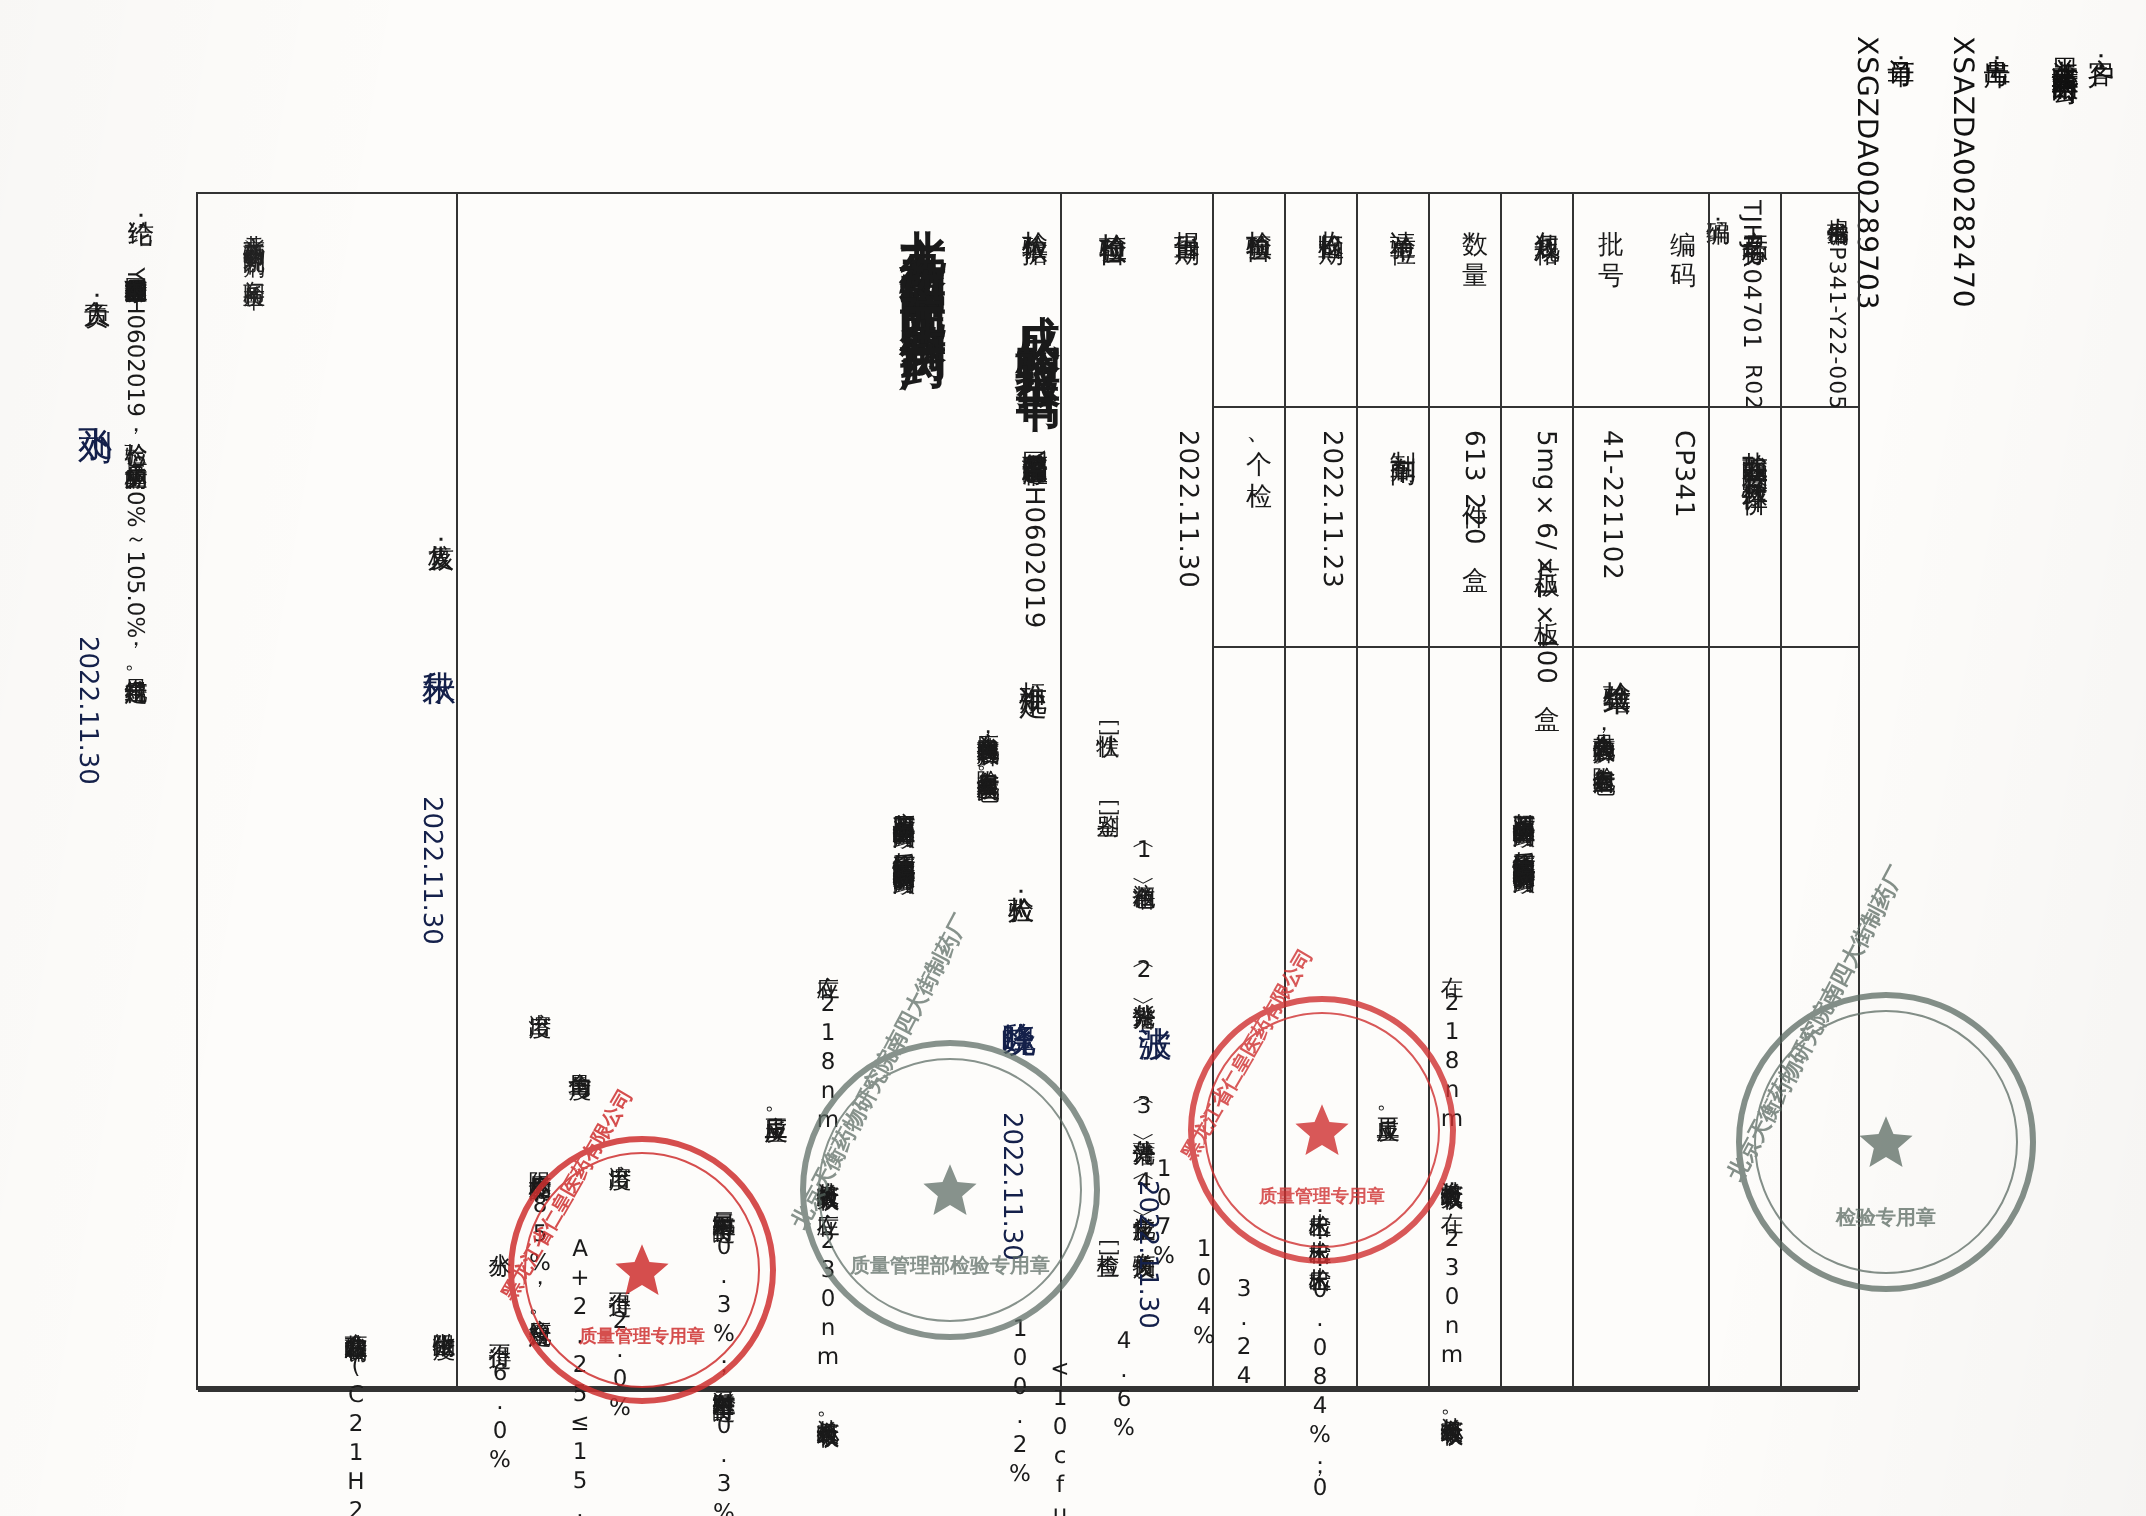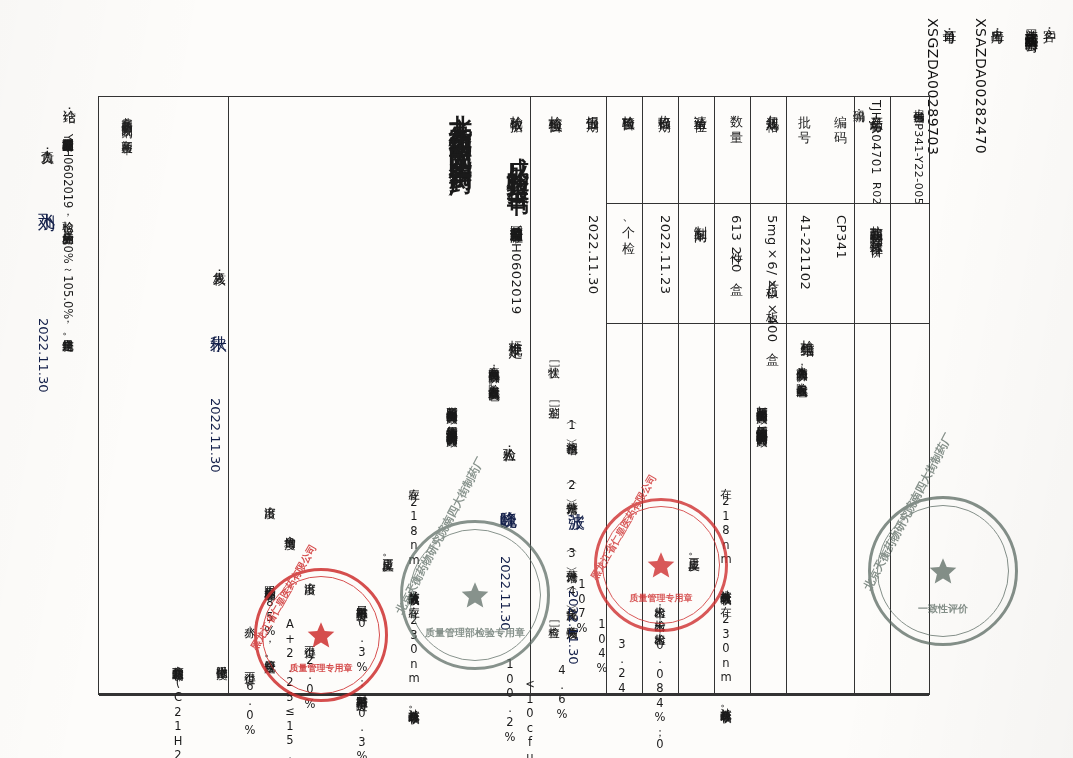--- a/index.html
+++ b/index.html
@@ -276,21 +276,21 @@
 
   <div class="stamp" style="left:868px;top:496px;width:150px;height:150px;opacity:.72;">
     <div class="ring" style="border:3px solid #55655d;"></div>
     <div class="ring" style="border:1px solid #55655d;margin:9px;"></div>
     <svg class="star" viewBox="0 0 24 24">
       <polygon points="12,1 15.2,8.6 23.4,9.3 17.2,14.7 19.1,22.7 12,18.4 4.9,22.7 6.8,14.7 0.6,9.3 8.8,8.6" fill="#55655d"></polygon>
     </svg>
     <div class="stamp-text">
       <span style="transform:rotate(-62deg) translate(-52px,-66px);color:#55655d;">北京天衡药物研究院南四大街制药厂</span>
     </div>
-    <div class="stamp-sub" style="color:#55655d;">一致性评价</div>
+    <div class="stamp-sub" style="color:#55655d;">检验专用章</div>
   </div>
 
   <div class="stamp" style="left:400px;top:520px;width:150px;height:150px;opacity:.72;">
     <div class="ring" style="border:3px solid #5a6a62;"></div>
     <div class="ring" style="border:1px solid #5a6a62;margin:9px;"></div>
     <svg class="star" viewBox="0 0 24 24">
       <polygon points="12,1 15.2,8.6 23.4,9.3 17.2,14.7 19.1,22.7 12,18.4 4.9,22.7 6.8,14.7 0.6,9.3 8.8,8.6" fill="#5a6a62"></polygon>
     </svg>
     <div class="stamp-text">
       <span style="transform:rotate(-62deg) translate(-52px,-66px);color:#5a6a62;">北京天衡药物研究院南四大街制药厂</span>

